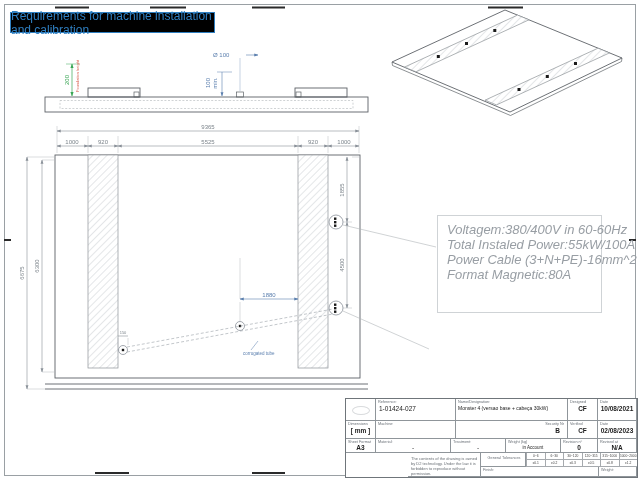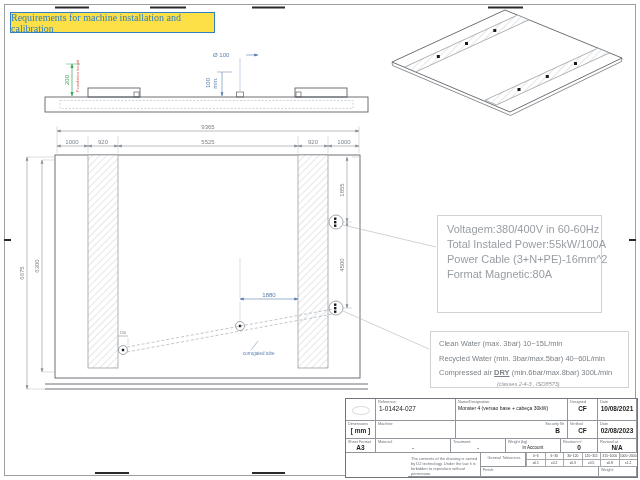--- a/index.html
+++ b/index.html
@@ -6,24 +6,24 @@
   .page{position:relative;width:640px;height:480px;background:#ffffff;overflow:hidden;
         font-family:"Liberation Sans","DejaVu Sans",sans-serif;}
   .abs{position:absolute;}
   svg text{font-family:"Liberation Sans","DejaVu Sans",sans-serif;}
   .dim{fill:#7c848b;font-size:6px;}
   .dims{fill:#7c848b;font-size:4px;}
   .dimb{fill:#5b7fae;font-size:6px;}
   .dimbs{fill:#5b7fae;font-size:4.5px;}
   .dimg{fill:#3aa655;font-size:6px;}
   .dimr{fill:#d9604f;font-size:4px;}
-  .titlebox{border:1px solid #2f7fc1;color:#2f7fc1;font-size:10px;
-            display:flex;align-items:center;justify-content:center;background:#fde047;font-family:Liberation Serif, serif;}
+  .titlebox{border:1px solid #2f7fc1;color:#2f7fc1;font-size:12px;
+            display:flex;align-items:center;justify-content:center;background:#000000;}
   .specbox{border:1px solid #cfd3d6;background:#fff;box-sizing:border-box;}
-  .eline{font-size:11px;color:#989ea4;line-height:15px;white-space:nowrap;}
+  .eline{font-size:13px;color:#989ea4;line-height:15px;white-space:nowrap;font-style:italic;}
   .fline{font-size:7.5px;color:#7b8187;line-height:14.5px;white-space:nowrap;}
   .fline .dry{font-weight:bold;text-decoration:underline;}
   .fnote{font-size:5.5px;color:#8a9096;font-style:italic;margin-left:58px;line-height:7px;}
   .tb{position:absolute;left:345px;top:398px;width:291px;height:78px;
       border:1px solid #6f757a;background:#fff;box-sizing:content-box;}
   .cell{position:absolute;box-sizing:border-box;border-right:1px solid #8f959a;
         border-bottom:1px solid #8f959a;overflow:hidden;}
   .ch{font-size:3.8px;line-height:4.5px;color:#6a7077;padding:1px 0 0 2px;white-space:nowrap;}
   .ch-r{text-align:right;padding-right:3px;}
   .cv{font-size:6.5px;color:#1c1c1c;text-align:center;line-height:8px;}
@@ -202,26 +202,20 @@
     <span>Requirements for machine installation and calibration</span>
   </div>
 
   <div class="abs specbox" style="left:437px;top:215px;width:165px;height:98px;padding:6px 0 0 9px;">
     <div class="eline">Voltagem:380/400V in 60-60Hz</div>
     <div class="eline">Total Instaled Power:55kW/100A</div>
     <div class="eline">Power Cable (3+N+PE)-16mm^2</div>
     <div class="eline">Format Magnetic:80A</div>
   </div>
 
-  <div class="abs specbox" style="left:430px;top:331px;width:199px;height:57px;padding:5px 0 0 8px;">
-    <div class="fline">Clean Water (max. 3bar) 10~15L/min</div>
-    <div class="fline">Recycled Water (min. 3bar/max.5bar) 40~60L/min</div>
-    <div class="fline"><span>Compressed air </span><span class="dry">DRY</span><span> (min.6bar/max.8bar) 300L/min</span></div>
-    <div class="fnote">(classes 2-4-3 , ISO8573)</div>
-  </div>
 
   <div class="tb">
 
     <div class="cell" style="left:0;top:0;width:30px;height:22px;">
       <div class="stamp"></div>
     </div>
     <div class="cell" style="left:30px;top:0;width:80px;height:22px;">
       <div class="ch">Reference:</div>
       <div class="cv" style="text-align:left;padding-left:3px;">1-01424-027</div>
     </div>

